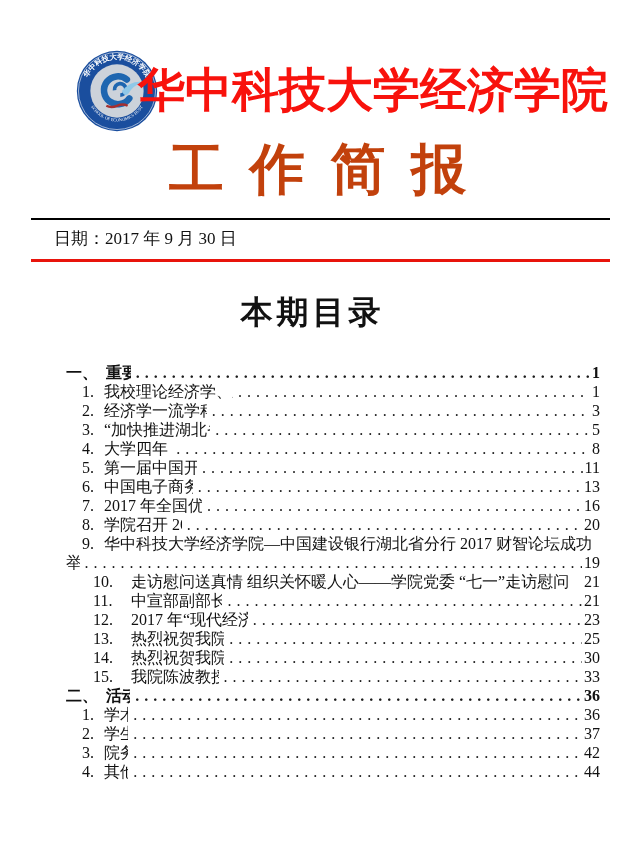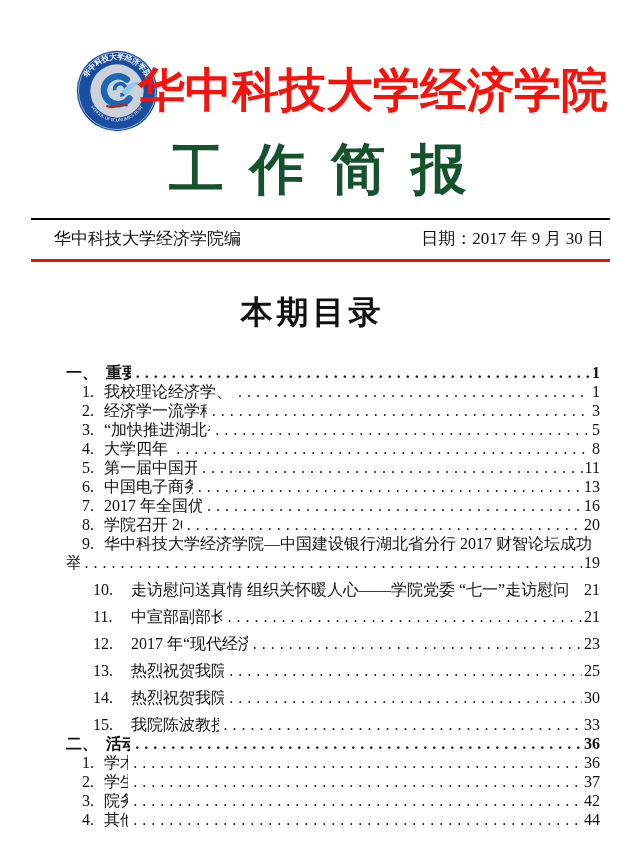--- a/index.html
+++ b/index.html
@@ -13,21 +13,21 @@
   
   .masthead { display:flex; align-items:center; padding:50px 18px 0 76px; }
   .logo { flex:0 0 auto; width:82px; height:82px; position:relative; z-index:1; }
   .org-name {
     margin:0 0 0 -20px; position:relative; z-index:2;
     font-size:47px; font-weight:bold; white-space:nowrap;
     color:#f8120c; letter-spacing:0px; line-height:1.1;
   }
   .bulletin-title {
     margin:6px 0 0 0; text-align:center;
-    font-size:55px; font-weight:bold; color:#14532d;
+    font-size:55px; font-weight:bold; color:#c2410c;
     letter-spacing:6px; line-height:1.15; white-space:nowrap;
   }
   .issue-block { text-align:center; margin-top:12px; font-weight:bold; font-size:19px; line-height:27px; }
 
   
   .editor-bar {
     margin:17px 31px 0 31px;
     border-top:2px solid #000000;
     border-bottom:3px solid #e8140c;
     padding:7px 6px 9px 23px;
@@ -50,21 +50,21 @@
   .toc-row .leader::after {
     content:"...................................................................................................................................";
     letter-spacing:5px; color:#1b1b1b;
   }
   .toc-row.no-leader .leader::after { content:""; }
   .toc-row .pg { flex:0 0 auto; text-align:right; }
   .toc-row.section { font-weight:bold; }
   .toc-row.section .num { min-width:40px; }
   .toc-row.item { padding-left:16px; }
   .toc-row.item .num { min-width:20px; margin-right:2px; }
-  .toc-row.item-wide { padding-left:27px;margin-top:8px; }
+  .toc-row.item-wide { padding-left:27px; }
   .toc-row.item-wide .num { min-width:36px; }
   .toc-row.continuation { padding-left:0; }
 
   
   .ring-text { fill:#ffffff; }
 </style>
 </head>
 <body>
 
 <div class="page">
@@ -94,21 +94,20 @@
       </div>
       <h1 class="org-name">华中科技大学经济学院</h1>
     </div>
 
     <div class="bulletin-title">工 作 简 报</div>
 
     <div class="issue-block">
     </div>
 
     <div class="editor-bar">
-      <span class="editor-credit">华中科技大学经济学院编</span>
       <span class="issue-date">日期：2017 年 9 月 30 日</span>
     </div>
   </header>
 
   <main>
     <h2 class="toc-title">本期目录</h2>
     <div class="toc">
         <div class="toc-row section">
     <span class="num">一、</span>
     <span class="label">重要新闻</span>

